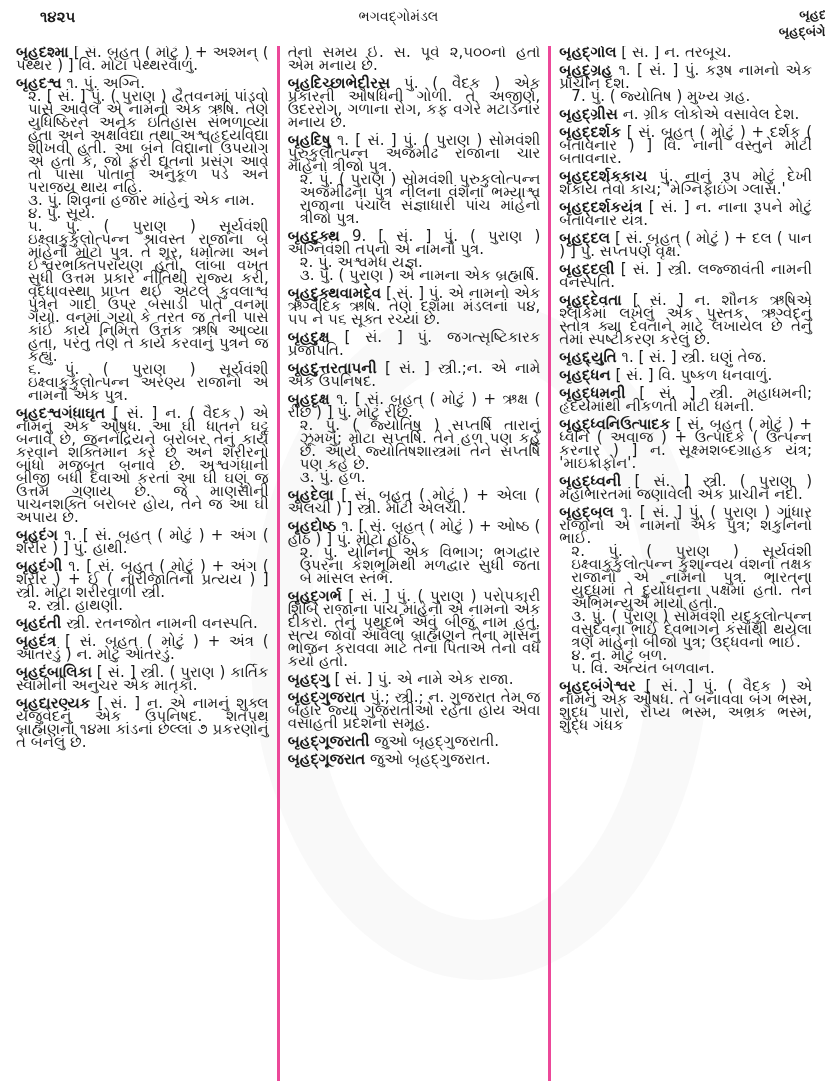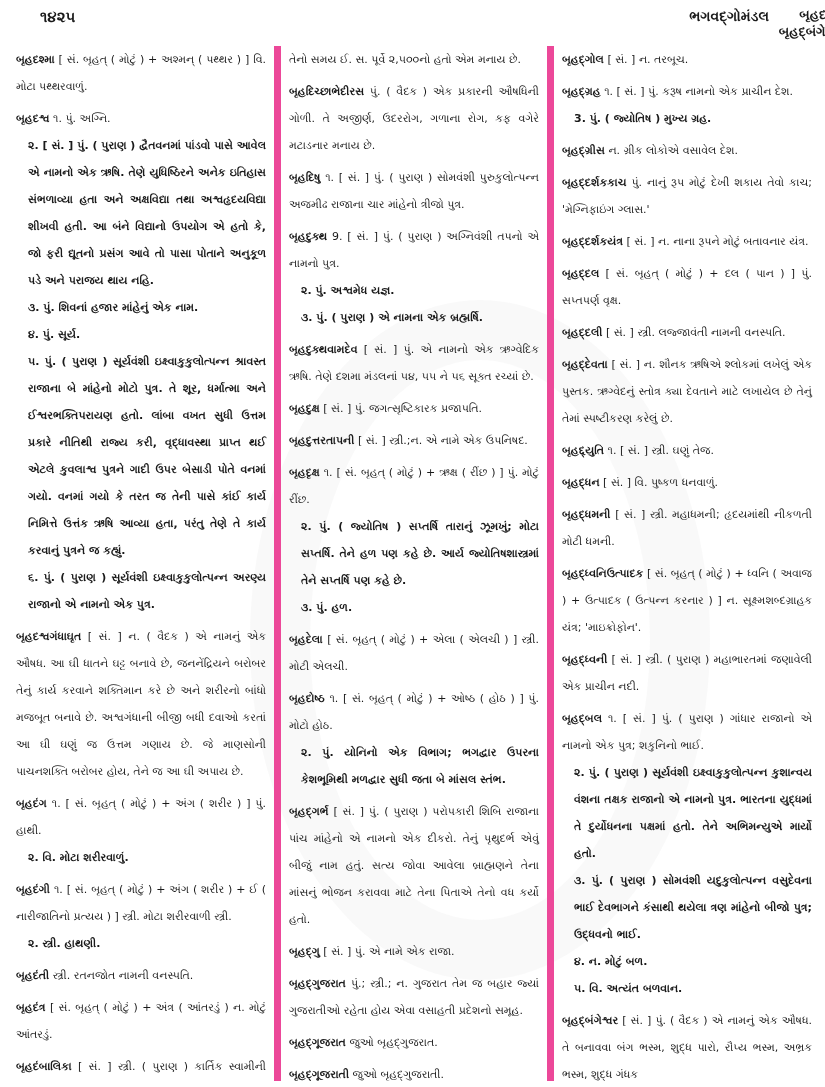--- a/index.html
+++ b/index.html
@@ -2,28 +2,28 @@
 <html><head>
 <meta charset="utf-8">
 <style>
   html, body { margin: 0; padding: 0; background: #ffffff; }
   body {
     width: 825px; height: 1087px; overflow: hidden; position: relative;
     font-family: "DejaVu Sans", sans-serif; color: #1a1a1a;
   }
   .header { position: absolute; top: 0; left: 0; width: 825px; height: 48px; margin-left: 28px; }
   .page-no { position: absolute; left: 12px; top: 8px; font-size: 15px; font-weight: bold; }
-  .book-title { position: absolute; left: 0; width: 741px; top: 8px; text-align: right; font-size: 14px; font-weight: bold; }
+  .book-title { position: absolute; left: 0; width: 741px; top: 8px; text-align: center; font-size: 14px; font-weight: normal; }
   .guide { position: absolute; right: 8px; top: 6px; text-align: right; font-size: 13px; font-weight: bold; line-height: 17px; }
   .cols { position: absolute; top: 46px; left: 8px; width: 812px; height: 1035px; display: flex; }
-  .col { flex: 1; padding: 0 8px; overflow: hidden; font-size: 11px; line-height: 27px; }
-  .col + .col { border-left: 7px solid #ec4899; }
+  .col { flex: 1; padding: 0 8px; overflow: hidden; font-size: 15px; line-height: 13px; }
+  .col + .col { border-left: 3px solid #ec4899; }
   .entry { margin: 0 0 5px 0; text-align: justify; }
   .hw { font-weight: bold; }
-  .sense { display: block; padding-left: 12px; font-weight: bold; }
+  .sense { display: block; padding-left: 12px; }
   .sense-first { display: inline; }
   .watermark {
     position: absolute; left: 250px; top: 300px; width: 340px; height: 560px;
     border-radius: 50%; border: 60px solid rgba(200,200,200,0.10); pointer-events: none;
   }
 </style>
 </head>
 <body>
 
 <div class="header">
@@ -35,48 +35,49 @@
   </div>
 </div>
 
 <div class="watermark"></div>
 
 <div class="cols">
   <div class="col">
       <p class="entry"><span class="hw">બૃહદશ્મા</span> <span class="sense-first">[ સં. બૃહત્ ( મોટું ) + અશ્મન્ ( પથ્થર ) ] વિ. મોટા પથ્થરવાળું.</span></p>
       <p class="entry"><span class="hw">બૃહદશ્વ</span> <span class="sense-first">૧. પું. અગ્નિ.</span><span class="sense">૨. [ સં. ] પું. ( પુરાણ ) દ્વૈતવનમાં પાંડવો પાસે આવેલ એ નામનો એક ઋષિ. તેણે યુધિષ્ઠિરને અનેક ઇતિહાસ સંભળાવ્યા હતા અને અક્ષવિદ્યા તથા અશ્વહૃદયવિદ્યા શીખવી હતી. આ બંને વિદ્યાનો ઉપયોગ એ હતો કે, જો ફરી દ્યૂતનો પ્રસંગ આવે તો પાસા પોતાને અનુકૂળ પડે અને પરાજય થાય નહિ.</span><span class="sense">૩. પું. શિવનાં હજાર માંહેનું એક નામ.</span><span class="sense">૪. પું. સૂર્ય.</span><span class="sense">૫. પું. ( પુરાણ ) સૂર્યવંશી ઇક્ષ્વાકુકુલોત્પન્ન શ્રાવસ્ત રાજાના બે માંહેનો મોટો પુત્ર. તે શૂર, ધર્માત્મા અને ઈશ્વરભક્તિપરાયણ હતો. લાંબા વખત સુધી ઉત્તમ પ્રકારે નીતિથી રાજ્ય કરી, વૃદ્ધાવસ્થા પ્રાપ્ત થઈ એટલે કુવલાશ્વ પુત્રને ગાદી ઉપર બેસાડી પોતે વનમાં ગયો. વનમાં ગયો કે તરત જ તેની પાસે કાંઈ કાર્ય નિમિત્તે ઉત્તંક ઋષિ આવ્યા હતા, પરંતુ તેણે તે કાર્ય કરવાનું પુત્રને જ કહ્યું.</span><span class="sense">૬. પું. ( પુરાણ ) સૂર્યવંશી ઇક્ષ્વાકુકુલોત્પન્ન અરણ્ય રાજાનો એ નામનો એક પુત્ર.</span></p>
       <p class="entry"><span class="hw">બૃહદશ્વગંધાઘૃત</span> <span class="sense-first">[ સં. ] ન. ( વૈદક ) એ નામનું એક ઔષધ. આ ઘી ધાતને ઘટ્ટ બનાવે છે, જનનેંદ્રિયને બરોબર તેનું કાર્ય કરવાને શક્તિમાન કરે છે અને શરીરનો બાંધો મજબૂત બનાવે છે. અશ્વગંધાની બીજી બધી દવાઓ કરતાં આ ઘી ઘણું જ ઉત્તમ ગણાય છે. જે માણસોની પાચનશક્તિ બરોબર હોય, તેને જ આ ઘી અપાય છે.</span></p>
-      <p class="entry"><span class="hw">બૃહદંગ</span> <span class="sense-first">૧. [ સં. બૃહત્ ( મોટું ) + અંગ ( શરીર ) ] પું. હાથી.</span><span class="sense">૨. વિ. મોટા શરીરવાળું.</span></p>
+      <p class="entry"><span class="hw">બૃહદંગ</span> <span class="sense-first">૧. [ સં. બૃહત્ ( મોટું ) + અંગ ( શરીર ) ] પું. હાથી.</span></p>
       <p class="entry"><span class="hw">બૃહદંગી</span> <span class="sense-first">૧. [ સં. બૃહત્ ( મોટું ) + અંગ ( શરીર ) + ઈ ( નારીજાતિનો પ્રત્યય ) ] સ્ત્રી. મોટા શરીરવાળી સ્ત્રી.</span><span class="sense">૨. સ્ત્રી. હાથણી.</span></p>
       <p class="entry"><span class="hw">બૃહદંતી</span> <span class="sense-first">સ્ત્રી. રતનજોત નામની વનસ્પતિ.</span></p>
       <p class="entry"><span class="hw">બૃહદંત્ર</span> <span class="sense-first">[ સં. બૃહત્ ( મોટું ) + અંત્ર ( આંતરડું ) ન. મોટું આંતરડું.</span></p>
       <p class="entry"><span class="hw">બૃહદંબાલિકા</span> <span class="sense-first">[ સં. ] સ્ત્રી. ( પુરાણ ) કાર્તિક સ્વામીની અનુચર એક માતૃકા.</span></p>
       <p class="entry"><span class="hw">બૃહદારણ્યક</span> <span class="sense-first">[ સં. ] ન. એ નામનું શુક્લ યજુર્વેદનું એક ઉપનિષદ. શતપથ બ્રાહ્મણનાં ૧૪મા કાંડનાં છેલ્લાં ૭ પ્રકરણોનું તે બનેલું છે.</span></p>
     </div>
   <div class="col">
       <p class="entry"><span class="sense-first">તેનો સમય ઈ. સ. પૂર્વે ૨,૫૦૦નો હતો એમ મનાય છે.</span></p>
       <p class="entry"><span class="hw">બૃહદિચ્છાભેદીરસ</span> <span class="sense-first">પું. ( વૈદક ) એક પ્રકારની ઔષધિની ગોળી. તે અજીર્ણ, ઉદરરોગ, ગળાના રોગ, કફ વગેરે મટાડનાર મનાય છે.</span></p>
-      <p class="entry"><span class="hw">બૃહદિષુ</span> <span class="sense-first">૧. [ સં. ] પું. ( પુરાણ ) સોમવંશી પુરુકુલોત્પન્ન અજમીઢ રાજાના ચાર માંહેનો ત્રીજો પુત્ર.</span></p>
+      <p class="entry"><span class="hw">બૃહદિષુ</span> <span class="sense-first">૧. [ સં. ] પું. ( પુરાણ ) સોમવંશી પુરુકુલોત્પન્ન અજમીઢ રાજાના ચાર માંહેનો ત્રીજો પુત્ર.</span><span class="sense">૨. પું. ( પુરાણ ) સોમવંશી પુરુકુલોત્પન્ન અજમીઢના પુત્ર નીલના વંશના ભમ્યાશ્વ રાજાના પંચાલ સંજ્ઞાધારી પાંચ માંહેનો ત્રીજો પુત્ર.</span></p>
       <p class="entry"><span class="hw">બૃહદુક્થ</span> <span class="sense-first">9. [ સં. ] પું. ( પુરાણ ) અગ્નિવંશી તપનો એ નામનો પુત્ર.</span><span class="sense">૨. પું. અશ્વમેધ યજ્ઞ.</span><span class="sense">૩. પું. ( પુરાણ ) એ નામના એક બ્રહ્મર્ષિ.</span></p>
       <p class="entry"><span class="hw">બૃહદુક્થવામદેવ</span> <span class="sense-first">[ સં. ] પું. એ નામનો એક ઋગ્વેદિક ઋષિ. તેણે દશમા મંડલનાં ૫૪, ૫૫ ને ૫૬ સૂક્ત રચ્યાં છે.</span></p>
       <p class="entry"><span class="hw">બૃહદુક્ષ</span> <span class="sense-first">[ સં. ] પું. જગત્સૃષ્ટિકારક પ્રજાપતિ.</span></p>
       <p class="entry"><span class="hw">બૃહદુત્તરતાપની</span> <span class="sense-first">[ સં. ] સ્ત્રી.;ન. એ નામે એક ઉપનિષદ.</span></p>
       <p class="entry"><span class="hw">બૃહદૃક્ષ</span> <span class="sense-first">૧. [ સં. બૃહત્ ( મોટું ) + ઋક્ષ ( રીંછ ) ] પું. મોટું રીંછ.</span><span class="sense">૨. પું. ( જ્યોતિષ ) સપ્તર્ષિ તારાનું ઝૂમખું; મોટા સપ્તર્ષિ. તેને હળ પણ કહે છે. આર્ય જ્યોતિષશાસ્ત્રમાં તેને સપ્તર્ષિ પણ કહે છે.</span><span class="sense">૩. પું. હળ.</span></p>
       <p class="entry"><span class="hw">બૃહદેલા</span> <span class="sense-first">[ સં. બૃહત્ ( મોટું ) + એલા ( એલચી ) ] સ્ત્રી. મોટી એલચી.</span></p>
       <p class="entry"><span class="hw">બૃહદોષ્ઠ</span> <span class="sense-first">૧. [ સં. બૃહત્ ( મોટું ) + ઓષ્ઠ ( હોઠ ) ] પું. મોટો હોઠ.</span><span class="sense">૨. પું. યોનિનો એક વિભાગ; ભગદ્વાર ઉપરના કેશભૂમિથી મળદ્વાર સુધી જતા બે માંસલ સ્તંભ.</span></p>
       <p class="entry"><span class="hw">બૃહદ્ગર્ભ</span> <span class="sense-first">[ સં. ] પું. ( પુરાણ ) પરોપકારી શિબિ રાજાના પાંચ માંહેનો એ નામનો એક દીકરો. તેનું પૃથુદર્ભ એવું બીજું નામ હતું. સત્ય જોવા આવેલા બ્રાહ્મણને તેના માંસનું ભોજન કરાવવા માટે તેના પિતાએ તેનો વધ કર્યો હતો.</span></p>
       <p class="entry"><span class="hw">બૃહદ્ગુ</span> <span class="sense-first">[ સં. ] પું. એ નામે એક રાજા.</span></p>
       <p class="entry"><span class="hw">બૃહદ્ગુજરાત</span> <span class="sense-first">પું.; સ્ત્રી.; ન. ગુજરાત તેમ જ બહાર જ્યાં ગુજરાતીઓ રહેતા હોય એવા વસાહતી પ્રદેશનો સમૂહ.</span></p>
+      <p class="entry"><span class="hw">બૃહદ્ગૂજરાતી</span> <span class="sense-first">જુઓ બૃહદ્ગુજરાતી.</span></p>
       <p class="entry"><span class="hw">બૃહદ્ગૂજરાત</span> <span class="sense-first">જુઓ બૃહદ્ગુજરાત.</span></p>
-      <p class="entry"><span class="hw">બૃહદ્ગૂજરાતી</span> <span class="sense-first">જુઓ બૃહદ્ગુજરાતી.</span></p>
     </div>
   <div class="col">
       <p class="entry"><span class="hw">બૃહદ્ગોલ</span> <span class="sense-first">[ સં. ] ન. તરબૂચ.</span></p>
-      <p class="entry"><span class="hw">બૃહદ્ગ્રહ</span> <span class="sense-first">૧. [ સં. ] પું. કરૂષ નામનો એક પ્રાચીન દેશ.</span><span class="sense">3. પું. ( જ્યોતિષ ) મુખ્ય ગ્રહ.</span></p>
+      <p class="entry"><span class="hw">બૃહદ્ગ્રહ</span> <span class="sense-first">૧. [ સં. ] પું. કરૂષ નામનો એક પ્રાચીન દેશ.</span><span class="sense">7. પું. ( જ્યોતિષ ) મુખ્ય ગ્રહ.</span></p>
       <p class="entry"><span class="hw">બૃહદ્ગ્રીસ</span> <span class="sense-first">ન. ગ્રીક લોકોએ વસાવેલ દેશ.</span></p>
+      <p class="entry"><span class="hw">બૃહદ્દર્શક</span> <span class="sense-first">[ સં. બૃહત્ ( મોટું ) + દર્શક ( બતાવનાર ) ] વિ. નાની વસ્તુને મોટી બતાવનાર.</span></p>
       <p class="entry"><span class="hw">બૃહદ્દર્શકકાચ</span> <span class="sense-first">પું. નાનું રૂપ મોટું દેખી શકાય તેવો કાચ; 'મેગ્નિફાઇંગ ગ્લાસ.'</span></p>
       <p class="entry"><span class="hw">બૃહદ્દર્શકયંત્ર</span> <span class="sense-first">[ સં. ] ન. નાના રૂપને મોટું બતાવનાર યંત્ર.</span></p>
       <p class="entry"><span class="hw">બૃહદ્દલ</span> <span class="sense-first">[ સં. બૃહત્ ( મોટું ) + દલ ( પાન ) ] પું. સપ્તપર્ણ વૃક્ષ.</span></p>
       <p class="entry"><span class="hw">બૃહદ્દલી</span> <span class="sense-first">[ સં. ] સ્ત્રી. લજ્જાવંતી નામની વનસ્પતિ.</span></p>
       <p class="entry"><span class="hw">બૃહદ્દેવતા</span> <span class="sense-first">[ સં. ] ન. શૌનક ઋષિએ શ્લોકમાં લખેલું એક પુસ્તક. ઋગ્વેદનું સ્તોત્ર ક્યા દેવતાને માટે લખાયેલ છે તેનું તેમાં સ્પષ્ટીકરણ કરેલું છે.</span></p>
       <p class="entry"><span class="hw">બૃહદ્દ્યુતિ</span> <span class="sense-first">૧. [ સં. ] સ્ત્રી. ઘણું તેજ.</span></p>
       <p class="entry"><span class="hw">બૃહદ્ધન</span> <span class="sense-first">[ સં. ] વિ. પુષ્કળ ધનવાળું.</span></p>
       <p class="entry"><span class="hw">બૃહદ્ધમની</span> <span class="sense-first">[ સં. ] સ્ત્રી. મહાધમની; હૃદયમાંથી નીકળતી મોટી ધમની.</span></p>
       <p class="entry"><span class="hw">બૃહદ્ધ્વનિઉત્પાદક</span> <span class="sense-first">[ સં. બૃહત્ ( મોટું ) + ધ્વનિ ( અવાજ ) + ઉત્પાદક ( ઉત્પન્ન કરનાર ) ] ન. સૂક્ષ્મશબ્દગ્રાહક યંત્ર; 'માઇક્રોફોન'.</span></p>
       <p class="entry"><span class="hw">બૃહદ્ધ્વની</span> <span class="sense-first">[ સં. ] સ્ત્રી. ( પુરાણ ) મહાભારતમાં જણાવેલી એક પ્રાચીન નદી.</span></p>

